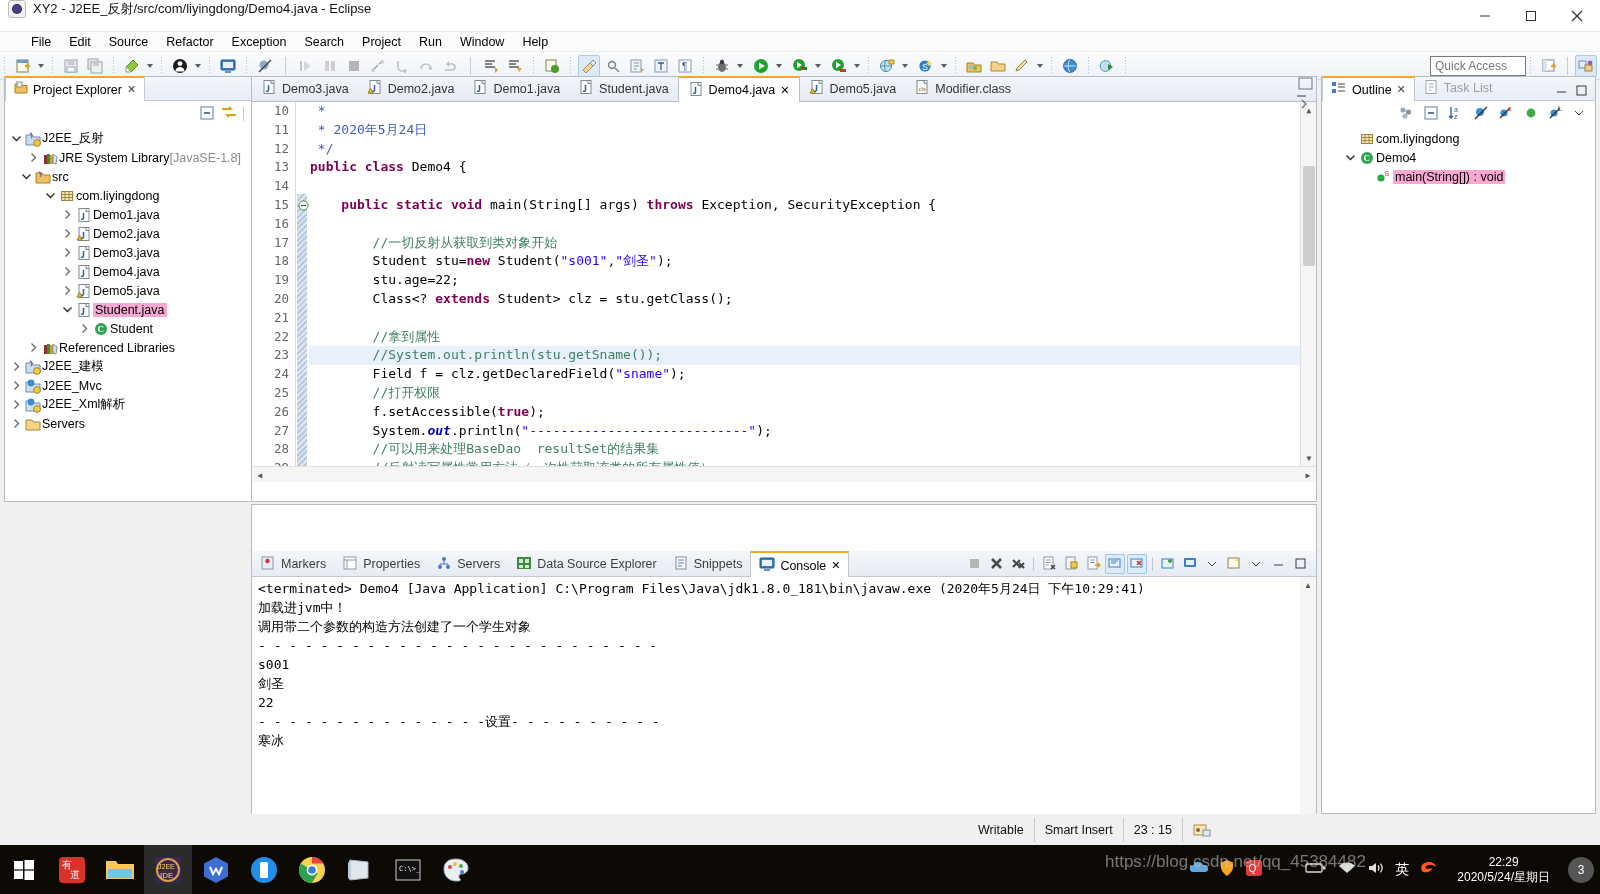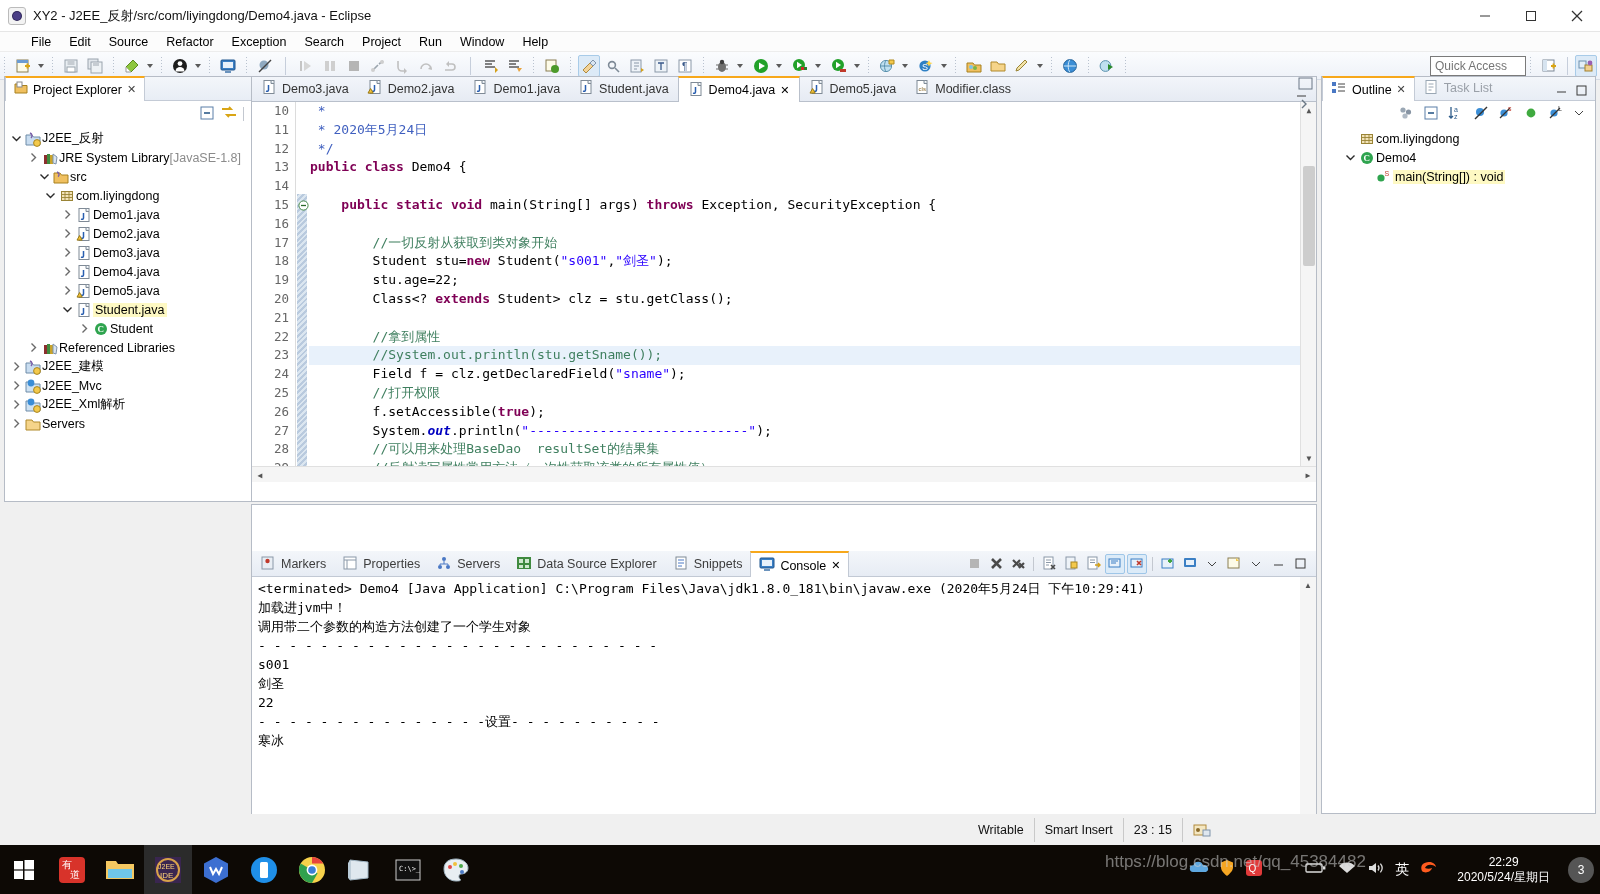--- a/index.html
+++ b/index.html
@@ -8,21 +8,21 @@
     width:1600px; height:894px; overflow:hidden;
     font-family:"Liberation Sans","DejaVu Sans",sans-serif;
     font-size:12px; color:#000; background:#f0f0f0;
     -webkit-font-smoothing:antialiased;
   }
   .app { position:relative; width:1600px; height:894px; }
 
   
   .titlebar {
     position:absolute; left:0; top:0; width:1600px; height:32px;
-    background:#ffffff; display:flex; align-items:center;
+    background:#ffffff; display:flex; align-items:flex-start;
     border-bottom:1px solid #e6e6e6;
   }
   .title-icon {
     width:18px; height:18px; margin-left:8px; margin-right:7px;
     border-radius:3px; background:#f3f3f3; position:relative;
     border:1px solid #bbb;
   }
   .title-icon::after{
     content:""; position:absolute; left:4px; top:4px; width:8px; height:8px;
     border-radius:50%; background:#4b3f86; box-shadow:0 0 0 1px #2d2457;
@@ -92,21 +92,21 @@
 
   
   #project-explorer{ left:4px; top:76px; width:291px; height:426px; }
   .pe-toolbar{
     height:26px; display:flex; align-items:center; justify-content:flex-end;
     gap:6px; padding-right:10px; background:#fff;
   }
   .tree{ padding:2px 0 0 0; font-size:12.5px; }
   .trow{ display:flex; align-items:center; height:19px; white-space:nowrap; }
   .trow .lbl{ color:#000; }
-  .trow.sel .lbl{ background:#fef9c3; padding:0 2px; }
+  .trow.sel .lbl{ background:#f9a8d4; padding:0 2px; }
   .twist{ width:15px; display:flex; align-items:center; justify-content:center; color:#333; }
   .twist svg{ display:block; }
   .ticon{ width:18px; display:flex; align-items:center; justify-content:center; }
   .dim{ color:#8b8b8b; }
 
   
   #editor{ left:251px; top:76px; width:1066px; height:426px; }
   .etabbar{
     height:25px; background:linear-gradient(#f2f5fa,#e6ebf3); display:flex;
     align-items:flex-end; border-bottom:1px solid #b9c0cb; position:relative;
@@ -620,21 +620,21 @@
             <svg width="16" height="16">
               <rect x="2" y="5" width="3" height="9" fill="#8b2f2f"></rect>
               <rect x="5" y="4" width="3" height="10" fill="#3f8a3f"></rect>
               <rect x="8" y="5" width="3" height="9" fill="#c8a32a"></rect>
               <path d="M11 4l4 3-1 7-3-1z" fill="#d9e4ef" stroke="#7f93aa"></path>
             </svg>
           </span>
           <span class="lbl">JRE System Library</span>
           <span class="dim"> [JavaSE-1.8]</span>
         </div>
-        <div class="trow" style="padding-left: 32px; align-items: center;">
+        <div class="trow" style="padding-left: 14px; align-items: center;">
           <span class="twist">
             <svg width="11" height="11">
               <path d="M1.5 3.5L5.5 7.5L9.5 3.5" fill="none" stroke="#2b2b2b" stroke-width="1.4"></path>
             </svg>
           </span>
           <span class="ticon">
             <svg width="16" height="16">
               <path d="M1 4h6l1.5 2H15v8H1z" fill="#f0c060" stroke="#a8811f"></path>
               <path d="M4 3c2 1 3 3 1 4.6" stroke="#7b5ea8" fill="none" stroke-width="1.4"></path>
             </svg>

